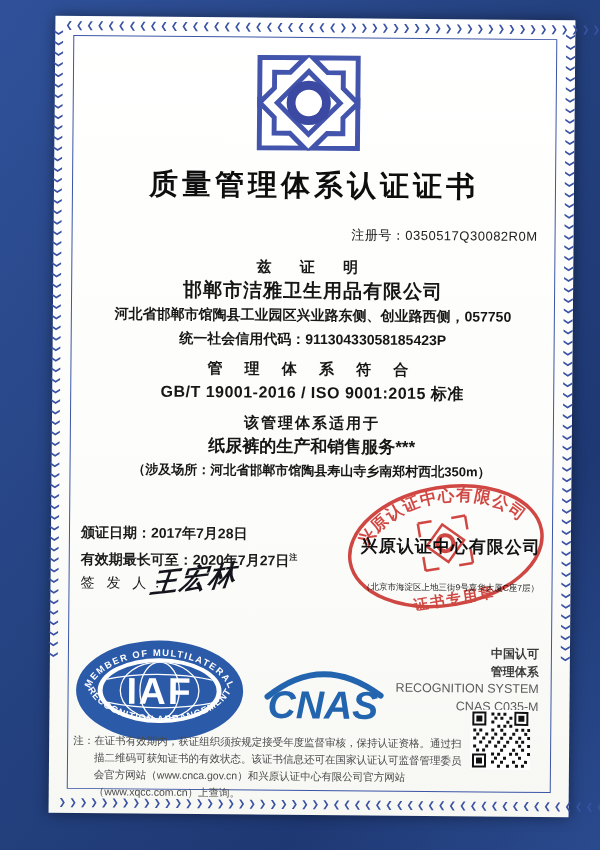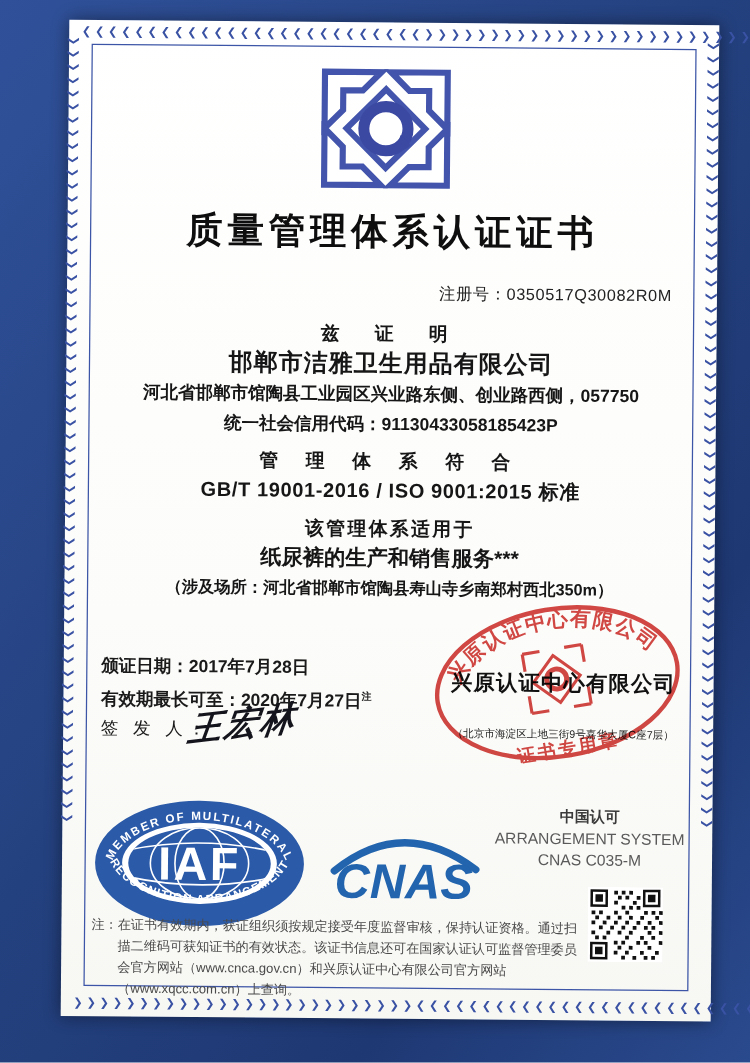--- a/index.html
+++ b/index.html
@@ -37,21 +37,21 @@
   .signature{position:absolute;left:100px;top:544px;font-size:27px;font-weight:bold;
     font-family:"DejaVu Serif","Liberation Serif",serif;font-style:italic;color:#14141c;
     transform:rotate(-7deg) skewX(-14deg);letter-spacing:2px;}
   .issuer{position:absolute;left:278px;top:516px;width:244px;text-align:center;color:#111;}
   .issuer-name{font-size:17px;font-weight:bold;letter-spacing:1px;}
   .issuer-addr{margin-top:24px;font-size:8.5px;color:#222;}
   .seal{position:absolute;left:290px;top:452px;width:210px;height:150px;
     transform:rotate(-10deg);opacity:.9;mix-blend-mode:multiply;}
   .iaf{position:absolute;left:24px;top:622px;}
   .cnas{position:absolute;left:208px;top:640px;}
-  .cnas-cap{position:absolute;left:346px;top:626px;text-align:center;font-size:12px;
+  .cnas-cap{position:absolute;left:346px;top:626px;text-align:right;font-size:12px;
     color:#3b3b3b;font-weight:bold;line-height:17.5px;}
   .cnas-cap .en{color:#5a5a5a;font-weight:normal;font-size:12.5px;}
   .qr{position:absolute;left:421px;top:690px;width:60px;height:60px;}
   .note{position:absolute;left:24px;top:716px;width:394px;display:flex;text-align:left;
     font-size:10.5px;color:#4a4a4a;line-height:17px;}
   .note .lbl{flex:0 0 auto;white-space:nowrap;}
   .note .txt{flex:1;}
 </style>
 </head>
 <body>
@@ -159,21 +159,22 @@
     </text>
   </svg>
 
   <svg class="cnas" width="132" height="80" viewBox="0 0 135 82">
     <path d="M10 40 Q 66 -6 126 38" fill="none" stroke="#2264ad" stroke-width="6" stroke-linecap="round"></path>
     <text x="67" y="62" text-anchor="middle" font-size="40" font-weight="bold" font-style="italic" fill="#2264ad" letter-spacing="0">CNAS</text>
   </svg>
 
   <div class="cnas-cap">
     <div>中国认可</div>
-    <div class="en">ARRANGEMENT SYSTEM</div>
+    <div>管理体系</div>
+    <div class="en">RECOGNITION SYSTEM</div>
     <div class="en">CNAS C035-M</div>
   </div>
 
   <svg class="qr" viewBox="0 0 60 60">
     <rect width="60" height="60" fill="#ffffff"></rect>
     <g fill="#111111">
       <rect x="2" y="2" width="14" height="14"></rect>
         <rect x="44" y="2" width="14" height="14"></rect>
         <rect x="2" y="44" width="14" height="14"></rect>
     </g>

